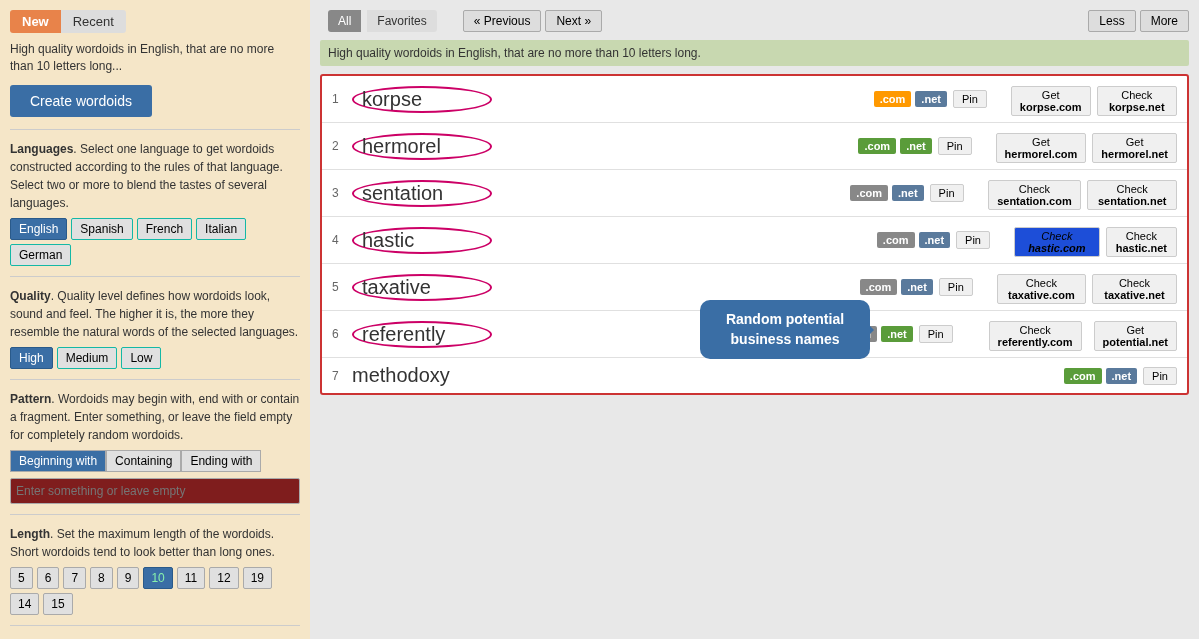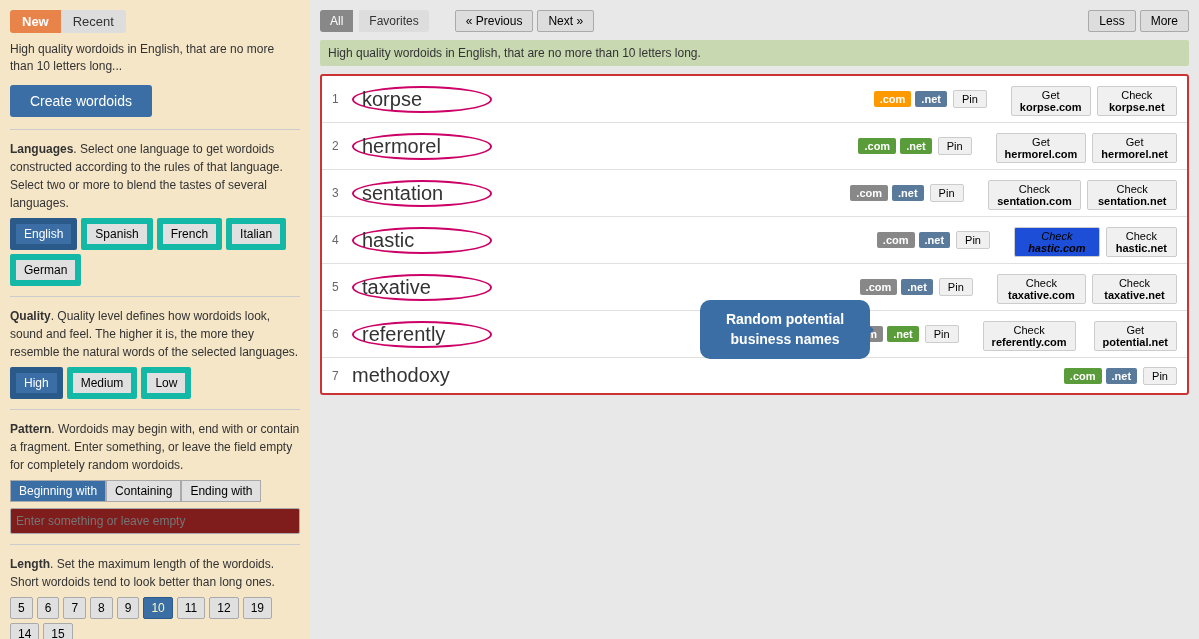--- a/index.html
+++ b/index.html
@@ -24,44 +24,44 @@
     .description-text {
       font-size: 12px; color: #333; margin-bottom: 10px; line-height: 1.4;
     }
     .create-btn {
       background: #3a6ea5; color: white; border: none; padding: 8px 20px; font-size: 14px; cursor: pointer; border-radius: 3px; margin-bottom: 12px; display: block;
     }
     .section-label { font-size: 12px; color: #333; margin-bottom: 6px; line-height: 1.5; }
     .section-label strong { font-weight: bold; }
     .btn-group { display: flex; gap: 4px; margin-bottom: 10px; flex-wrap: wrap; }
     .btn-option {
-      background: #e0e0e0; border: 6px solid #14b8a6; padding: 3px 8px; cursor: pointer; font-size: 12px; border-radius: 2px;
+      background: #e0e0e0; border: 1px solid #14b8a6; padding: 3px 8px; cursor: pointer; font-size: 12px; border-radius: 2px;
     }
     .btn-option.active { background: #3a6ea5; color: white; border-color: #2a5a8a; }
     .divider { border-top: 1px solid #ccc; margin: 10px 0; }
     .pattern-tabs { display: flex; gap: 0; margin-bottom: 6px; }
     .pattern-tab { background: #e0e0e0; border: 1px solid #aaa; padding: 3px 8px; cursor: pointer; font-size: 12px; }
     .pattern-tab.active { background: #3a6ea5; color: white; }
     .pattern-input {
       width: 100%; border: 1px solid #aaa; padding: 5px; font-size: 12px; color: #999; background: #7f1d1d; border-radius: 2px;
     }
     .length-buttons { display: flex; gap: 4px; margin-bottom: 10px; flex-wrap: wrap; }
     .len-btn {
       background: #e0e0e0; border: 1px solid #aaa; padding: 3px 7px; cursor: pointer; font-size: 12px; border-radius: 2px;
     }
-    .len-btn.active { background: #3a6ea5; color: #fef9c3; border-color: #2a5a8a; }
+    .len-btn.active { background: #3a6ea5; color: #86efac; border-color: #2a5a8a; }
 
     .right-panel {
       flex: 1;
       padding: 10px;
       background: #e8e8e8;
       position: relative;
     }
     .right-top-tabs { display: flex; align-items: center; margin-bottom: 8px; gap: 6px; }
-    .r-tab-all { background: #888; color: white; padding: 4px 10px; border-radius: 3px 0 0 3px; cursor: pointer; font-size: 12px; }
+    .r-tab-all { background: #888; color: white; padding: 4px 10px; border-radius: 3px 0 0 3px; cursor: pointer; font-size: 12px; margin-left: 8px; }
     .r-tab-fav { background: #ddd; color: #333; padding: 4px 10px; border-radius: 0 3px 3px 0; cursor: pointer; font-size: 12px; }
     .nav-btns { margin-left: 20px; display: flex; gap: 4px; }
     .nav-btn { background: #ddd; border: 1px solid #aaa; padding: 3px 10px; cursor: pointer; font-size: 12px; border-radius: 2px; }
     .more-less { margin-left: auto; display: flex; gap: 4px; }
     .ml-btn { background: #ddd; border: 1px solid #aaa; padding: 3px 10px; cursor: pointer; font-size: 12px; border-radius: 2px; }
 
     .right-desc { font-size: 12px; color: #333; margin-bottom: 8px; background: #c8d8b0; padding: 6px 8px; border-radius: 2px; }
 
     .results-container {
       border: 2px solid #cc3333; border-radius: 3px; background: white;
@@ -276,21 +276,21 @@
       </div>
       <div class="result-row">
         <div style="display: flex; align-items: center; width: 100%;">
           <span class="row-num">6</span>
           <span style="font-size: 20px; color: rgb(51, 51, 51); min-width: 140px; border: 2px solid rgb(204, 0, 102); border-radius: 50%; display: inline-block; padding: 0px 8px;">referently</span>
           <div style="flex: 1 1 0%;"></div>
           <span style="background: rgb(136, 136, 136); color: white; padding: 2px 6px; font-size: 11px; border-radius: 2px; font-weight: bold; margin-right: 4px;">.com</span>
           <span style="background: rgb(90, 156, 58); color: white; padding: 2px 6px; font-size: 11px; border-radius: 2px; font-weight: bold; margin-right: 6px;">.net</span>
           <button style="background: rgb(240, 240, 240); border: 1px solid rgb(204, 204, 204); padding: 2px 8px; cursor: pointer; font-size: 11px; border-radius: 2px;">Pin</button>
         </div>
-        <div style="display: flex; gap: 18px; margin-top: 4px; margin-left: 24px;">
+        <div style="display: flex; gap: 12px; margin-top: 4px; margin-left: 36px;">
           <button style="background: rgb(240, 240, 240); border: 1px solid rgb(204, 204, 204); padding: 2px 8px; cursor: pointer; font-size: 11px; border-radius: 2px;">Check <strong>referently.com</strong></button>
           <button style="background: rgb(240, 240, 240); border: 1px solid rgb(204, 204, 204); padding: 2px 8px; cursor: pointer; font-size: 11px; border-radius: 2px;">Get <strong>potential.net</strong></button>
         </div>
       </div>
       <div class="result-row">
         <div style="display: flex; align-items: center; width: 100%;">
           <span class="row-num">7</span>
           <span style="font-size: 20px; color: rgb(51, 51, 51); min-width: 140px;">methodoxy</span>
           <div style="flex: 1 1 0%;"></div>
           <span style="background: rgb(90, 156, 58); color: white; padding: 2px 6px; font-size: 11px; border-radius: 2px; font-weight: bold; margin-right: 4px;">.com</span>

